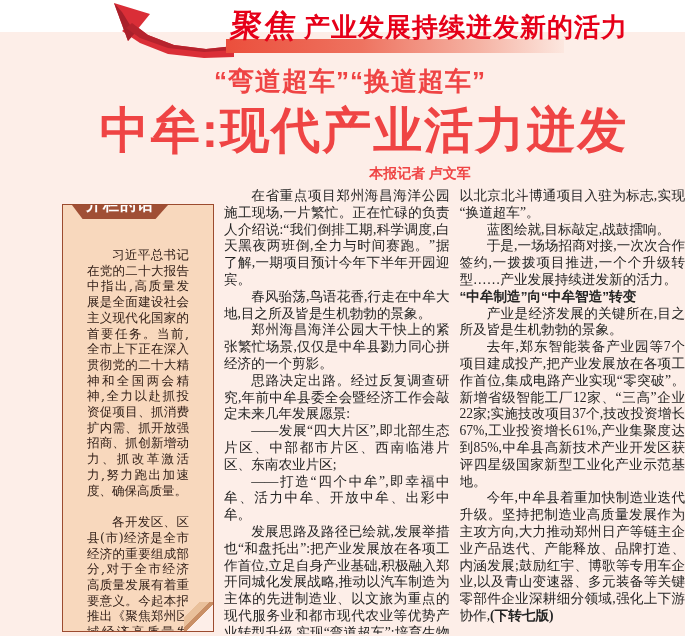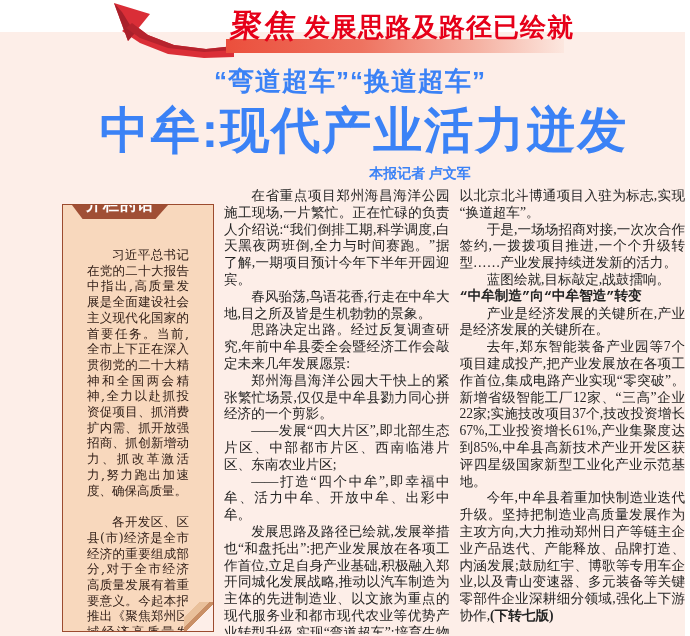--- a/index.html
+++ b/index.html
@@ -10,33 +10,33 @@
   
   .banner-arrow{position:absolute;left:106px;top:1px;width:130px;height:59px;}
   .banner-bar{position:absolute;left:226px;top:39px;width:338px;height:14px;
     background:linear-gradient(90deg,#eb4f3c 0%,#ee7360 40%,#f5b3a4 75%,#fce7df 100%);}
   .banner-title{position:absolute;left:231px;top:5px;white-space:nowrap;color:#e60019;
     font-weight:900;font-size:26px;letter-spacing:1px;}
   .banner-title .calli{display:inline-block;font-size:31px;transform:skewX(-8deg);
     margin-right:5px;letter-spacing:3px;}
 
   
-  .header{position:absolute;left:60px;top:64px;width:580px;text-align:center;color:#3b82f6;}
+  .header{position:absolute;left:60px;top:64px;width:580px;text-align:center;color:#ef4444;}
   .kicker{font-size:26px;font-weight:700;letter-spacing:1px;}
   .headline{margin:5px 0 0;font-size:49px;font-weight:900;letter-spacing:2px;line-height:1.08;
     transform:translateX(14px);white-space:nowrap;}
   .byline{margin-top:8px;font-size:14px;font-weight:700;transform:translateX(70px);
     font-family:"Liberation Serif",serif;}
 
   
   .content{position:absolute;left:62px;top:188px;width:623px;height:446px;display:flex;gap:10px;}
   .col{flex:1;overflow:hidden;font-family:"Liberation Serif",serif;}
   .col p{margin:0;font-size:13.6px;line-height:16.8px;text-align:justify;text-indent:2em;color:#242424;}
   .col p.cont{text-indent:0;}
-  .subhead{font-family:Liberation Mono, monospace;font-weight:900;font-size:19px;
+  .subhead{font-family:Liberation Sans, sans-serif;font-weight:900;font-size:19px;
     text-align:center;margin:9px 0 6px;color:#111;text-indent:0 !important;line-height:1.2;}
   .jump{font-weight:700;}
 
   
   .notebox{position:relative;flex:0 0 152px;width:152px;margin-top:16px;height:428px;
     background:#f8d8bd;border:1px solid #9c4b2f;box-sizing:border-box;
     padding:26px 8px 6px;overflow:hidden;}
   .ribbon{position:absolute;top:-14px;left:9px;width:96px;height:28px;background:#a04f35;
     color:#ffffff;font-weight:700;font-size:16px;line-height:28px;text-align:center;
     letter-spacing:1px;clip-path:polygon(0 50%,11% 0,87% 0,100% 50%,87% 100%,11% 100%);}
@@ -51,51 +51,51 @@
 <div class="page">
   <div class="panel"></div>
 
   <svg class="banner-arrow" viewBox="0 0 130 59" aria-hidden="true">
     <polygon points="26,22 42,34 68,44 100,48 128,45 128,56 98,57 62,53 34,42 16,30" fill="#da2e37"></polygon>
     <polygon points="8,2 44,13 22,40" fill="#da2e37"></polygon>
     <polygon points="8,2 22,40 29,32 16,11" fill="#a8202b"></polygon>
     <polygon points="26,22 42,34 68,44 100,48 128,45 128,49 98,51 62,47 34,37 20,27" fill="#b6232d"></polygon>
   </svg>
   <div class="banner-bar"></div>
-  <div class="banner-title"><span class="calli">聚焦</span><span>发展思路及路径已绘就</span></div>
+  <div class="banner-title"><span class="calli">聚焦</span><span>产业发展持续迸发新的活力</span></div>
 
   <div class="header">
     <div class="kicker">“弯道超车”“换道超车”</div>
     <div class="headline">中牟:现代产业活力迸发</div>
     <div class="byline">本报记者 卢文军</div>
   </div>
 
   <div class="content">
 
     <aside class="notebox">
       <div class="ribbon">开栏的话</div>
       <p>习近平总书记在党的二十大报告中指出,高质量发展是全面建设社会主义现代化国家的首要任务。当前,全市上下正在深入贯彻党的二十大精神和全国两会精神,全力以赴抓投资促项目、抓消费扩内需、抓开放强招商、抓创新增动力、抓改革激活力,努力跑出加速度、确保高质量。</p>
       <p>各开发区、区县(市)经济是全市经济的重要组成部分,对于全市经济高质量发展有着重要意义。今起本报推出《聚焦郑州区域经济高质量发展》专栏,展示郑州各开发区、区县(市)深入贯彻党的二十大精神和全国两会精神,因地制宜,走出各具特色的高质量发展道路,以国家中心城市现代化建设新成效谱写中原更加出彩的郑州篇章。</p>
       <div class="dogear"></div>
     </aside>
 
     <div class="col">
       <p>在省重点项目郑州海昌海洋公园施工现场,一片繁忙。正在忙碌的负责人介绍说:“我们倒排工期,科学调度,白天黑夜两班倒,全力与时间赛跑。”据了解,一期项目预计今年下半年开园迎宾。</p>
       <p>春风骀荡,鸟语花香,行走在中牟大地,目之所及皆是生机勃勃的景象。</p>
+      <p>郑州海昌海洋公园大干快上的紧张繁忙场景,仅仅是中牟县勠力同心拼经济的一个剪影。</p>
       <p>思路决定出路。经过反复调查研究,年前中牟县委全会暨经济工作会敲定未来几年发展愿景:</p>
-      <p>郑州海昌海洋公园大干快上的紧张繁忙场景,仅仅是中牟县勠力同心拼经济的一个剪影。</p>
       <p>——发展“四大片区”,即北部生态片区、中部都市片区、西南临港片区、东南农业片区;</p>
       <p>——打造“四个中牟”,即幸福中牟、活力中牟、开放中牟、出彩中牟。</p>
       <p>发展思路及路径已绘就,发展举措也“和盘托出”:把产业发展放在各项工作首位,立足自身产业基础,积极融入郑开同城化发展战略,推动以汽车制造为主体的先进制造业、以文旅为重点的现代服务业和都市现代农业等优势产业转型升级,实现“弯道超车”;培育生物医药、新一代信息技术、</p>
     </div>
 
     <div class="col">
       <p class="cont">以北京北斗博通项目入驻为标志,实现“换道超车”。</p>
+      <p>蓝图绘就,目标敲定,战鼓擂响。</p>
       <p>于是,一场场招商对接,一次次合作签约,一拨拨项目推进,一个个升级转型……产业发展持续迸发新的活力。</p>
-      <p>蓝图绘就,目标敲定,战鼓擂响。</p>
       <p class="subhead">“中牟制造”向“中牟智造”转变</p>
-      <p>产业是经济发展的关键所在,产业是经济发展的关键所在。</p>
+      <p>产业是经济发展的关键所在,目之所及皆是生机勃勃的景象。</p>
       <p>去年,郑东智能装备产业园等7个项目建成投产,把产业发展放在各项工作首位,集成电路产业实现“零突破”。新增省级智能工厂12家、“三高”企业22家;实施技改项目37个,技改投资增长67%,工业投资增长61%,产业集聚度达到85%,中牟县高新技术产业开发区获评四星级国家新型工业化产业示范基地。</p>
       <p><span>今年,中牟县着重加快制造业迭代升级。坚持把制造业高质量发展作为主攻方向,大力推动郑州日产等链主企业产品迭代、产能释放、品牌打造、内涵发展;鼓励红宇、博歌等专用车企业,以及青山变速器、多元装备等关键零部件企业深耕细分领域,强化上下游协作,</span><span class="jump">(下转七版)</span></p>
     </div>
 
   </div>
 </div>
 
 </body></html>

